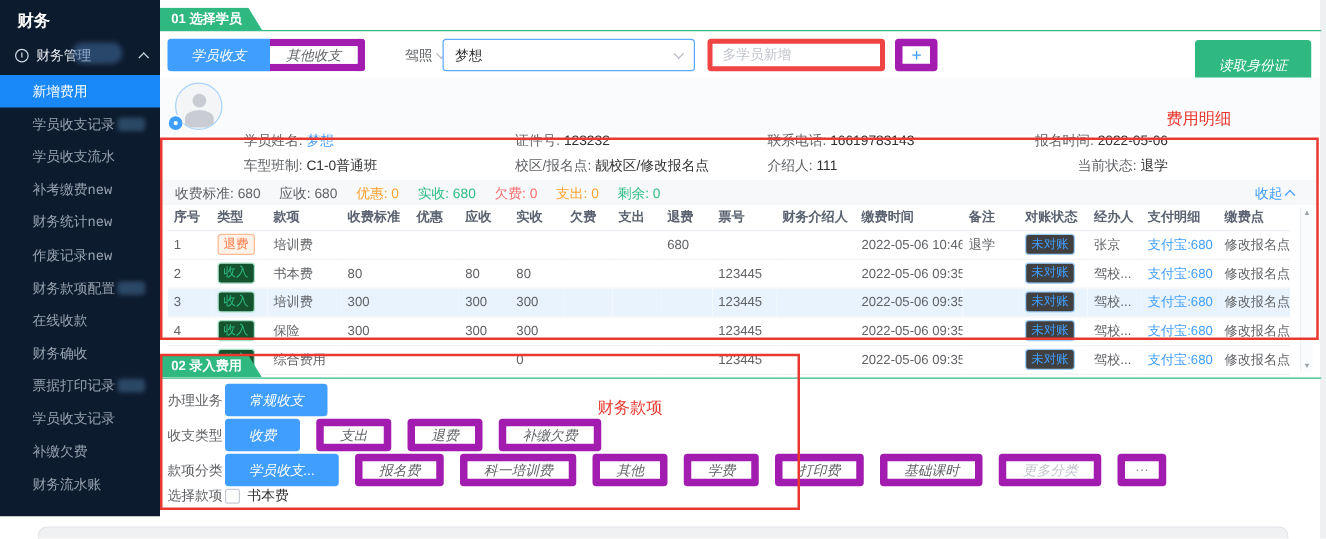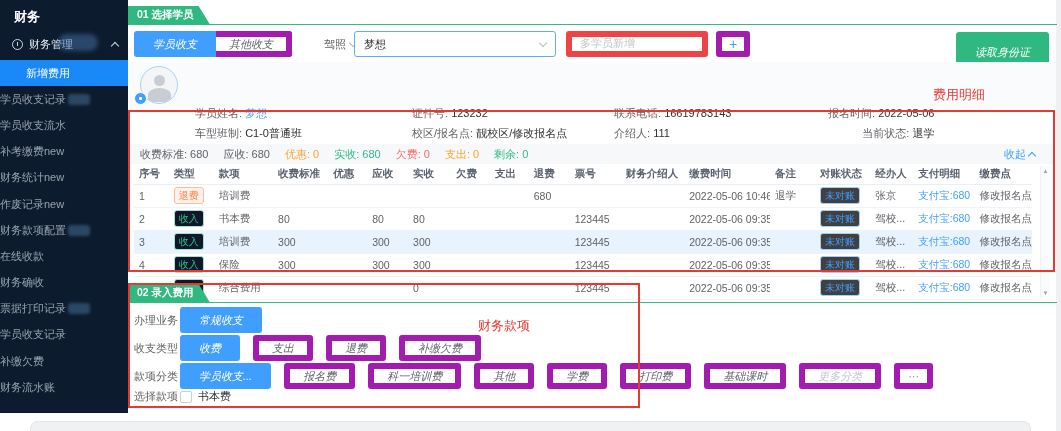--- a/index.html
+++ b/index.html
@@ -7,22 +7,22 @@
   .screen { position:relative; width:1061px; height:431px; background:#fff; overflow:hidden; font-size:11px; color:#606266; }
 
   
   .sidebar { position:absolute; left:0; top:0; width:128px; height:413px; background:#0d1b2e; z-index:5; }
   .sb-title { padding:8px 14px 5px; font-size:13px; font-weight:bold; color:#ffffff; }
   .sb-group { position:relative; display:flex; align-items:center; gap:6px; padding:6px 10px 6px 12px; color:#e8edf2; font-size:11px; }
   .sb-group .gicon { width:11px; height:11px; border:1px solid #cfd8e2; border-radius:50%; position:relative; flex:0 0 auto; }
   .sb-group .gicon:after { content:""; position:absolute; left:4px; top:2px; width:1px; height:4px; background:#cfd8e2; }
   .sb-chevron { margin-left:auto; width:6px; height:6px; border-left:1px solid #cfd8e2; border-top:1px solid #cfd8e2; transform:rotate(45deg); margin-top:3px; }
   .sb-blob { position:absolute; left:58px; top:3px; width:40px; height:17px; background:rgba(66,108,158,.55); border-radius:9px; filter:blur(2px); }
-  .side-menu { margin-top:2px; }
-  .side-item { height:26.2px; display:flex; align-items:center; color:#98a3b0; font-size:11px; cursor:pointer; white-space:nowrap; }
+  .side-menu { margin-top:2px;font-family:Liberation Mono, monospace; }
+  .side-item { height:26.2px; display:flex; align-items:center; padding-left:26px; color:#98a3b0; font-size:11px; cursor:pointer; white-space:nowrap; }
   .side-item.active { background:#1989fa; color:#fff; padding-left:26px; }
   .redact { display:inline-block; width:22px; height:11px; margin-left:2px; background:#30506f; border-radius:3px; filter:blur(1.5px); opacity:.85; }
 
   
   .main { position:absolute; left:128px; top:0; width:933px; height:431px; }
 
   .tab-green { position:absolute; height:18px; display:inline-flex; align-items:center; background:#2fb880; color:#fff; font-size:10.5px; font-weight:bold; padding:0 16px 0 9px; clip-path:polygon(0 0, calc(100% - 11px) 0, 100% 100%, 0 100%); z-index:6; }
   .tab01 { left:0; top:6px; }
   .tab02 { left:0; top:284px; }
   .tabline { position:absolute; left:0; width:929px; border-top:1px solid #35ba85; z-index:4; }
@@ -35,21 +35,21 @@
   .btn.active { background:#409eff; border-color:#409eff; color:#fff; }
   .btn.disabled { color:#c0c4cc; cursor:default; }
   .btn.more { padding:0 8px; color:#8a9099; }
   .seg .btn:first-child { border-radius:3px 0 0 3px; }
   .seg .btn:last-child { border-radius:0 3px 3px 0; border-left:none; }
   .lic { position:absolute; left:196px; top:6px; display:flex; align-items:center; gap:4px; color:#606266; font-size:11px; }
   .chev-down { width:6px; height:6px; border-right:1px solid #b6bcc6; border-bottom:1px solid #b6bcc6; transform:rotate(45deg); margin-top:-3px; }
   .chev-up-blue { width:6px; height:6px; border-left:1px solid #409eff; border-top:1px solid #409eff; transform:rotate(45deg); margin-top:3px; }
   .select { position:absolute; left:226px; top:0; width:202px; height:26px; border:1px solid #5daaff; border-radius:3px; background:#fff; display:flex; align-items:center; padding:0 22px 0 9px; color:#303133; }
   .select .chev-down { position:absolute; right:9px; top:11px; }
-  .tinput { position:absolute; left:438px; top:0; width:142px; height:26px; border:6px solid #ef4444; border-radius:3px; padding:0 8px; font-size:11px; color:#303133; font-family:Liberation Mono, monospace; }
+  .tinput { position:absolute; left:438px; top:0; width:142px; height:26px; border:4px solid #ef4444; border-radius:3px; padding:0 8px; font-size:11px; color:#303133; font-family:Liberation Sans, sans-serif; }
   .tinput::placeholder { color:#c0c4cc; }
   .plusbtn { position:absolute; left:588px; top:0; width:34px; color:#409eff; font-size:14px; padding:0; }
   .readid { position:absolute; right:8px; top:1px; height:40px; background:#2fb880; border-color:#2fb880; color:#fff; }
 
   
   .inforow { position:absolute; left:0; top:62px; width:929px; height:46px; background:#fafbfd; }
   .avatar { position:absolute; left:12px; top:4px; width:38px; height:38px; border-radius:50%; border:1px solid #a9d3f8; background:#f3f5f7; overflow:hidden; }
   .avatar .head { position:absolute; left:13px; top:8px; width:11px; height:11px; border-radius:50%; background:#c9cdd3; }
   .avatar .body { position:absolute; left:7px; top:21px; width:23px; height:14px; border-radius:50% 50% 0 0; background:#c9cdd3; }
   .av-badge { position:absolute; left:6px; top:30px; width:13px; height:13px; border-radius:50%; background:#409eff; border:1px solid #fff; z-index:2; }
@@ -69,21 +69,21 @@
   .panel1 { position:absolute; left:2px; top:112px; width:923px; height:158px; background:#fff;margin-top:32px; }
   .sumbar { height:20px; background:#f6f8fa; display:flex; align-items:center; padding:0 18px 0 10px; gap:15px; font-size:11px; }
   .sum-item { white-space:nowrap; }
   .collapse { margin-left:auto; color:#409eff; display:flex; align-items:center; gap:3px; cursor:pointer; }
   table.fee { border-collapse:collapse; table-layout:fixed; width:898px; margin-left:4px; font-size:10.5px; color:#606266; background:#fff; }
   table.fee th { font-weight:bold; color:#5a6270; height:20px; border-bottom:1px solid #ebeef5; text-align:left; padding:0 5px; white-space:nowrap; overflow:hidden; }
   table.fee td { height:23px; border-bottom:1px solid #f1f3f6; padding:0 5px; white-space:nowrap; overflow:hidden; }
   table.fee tr.hl td { background:#e8f3fd; }
   .tag { display:inline-block; font-size:10px; line-height:15px; padding:0 4px; border-radius:3px; border:1px solid; background:#fff; }
   .tag-refund { color:#ff7a45; background:#fff2e8; border-color:#ffbb96; }
-  .tag-income { color:#2ebd85; background:#0f172a; border-color:#a8e0c8;text-align:center; }
+  .tag-income { color:#2ebd85; background:#14532d; border-color:#a8e0c8;text-align:center; }
   .tag-blue { color:#409eff; background:#404040; border-color:#a0cfff; }
   .link { color:#409eff; cursor:pointer; }
   .tbl-scroll { position:absolute; right:3px; top:22px; bottom:4px; width:10px; background:#fafbfc; border-left:1px solid #f0f1f3; display:flex; flex-direction:column; justify-content:space-between; align-items:center; font-size:6px; color:#9aa0a8; padding:2px 0; }
 
   
   .entry { position:absolute; left:6px; top:307px; }
   .entry-row { display:flex; align-items:center; height:26px; margin-bottom:2px; }
   .entry-row .flabel { width:46px; flex:0 0 auto; color:#606266; font-size:11px; }
   .entry-row .btns { display:flex; gap:13px; }
   .chk-row { position:absolute; left:6px; top:389px; display:flex; align-items:center; }

